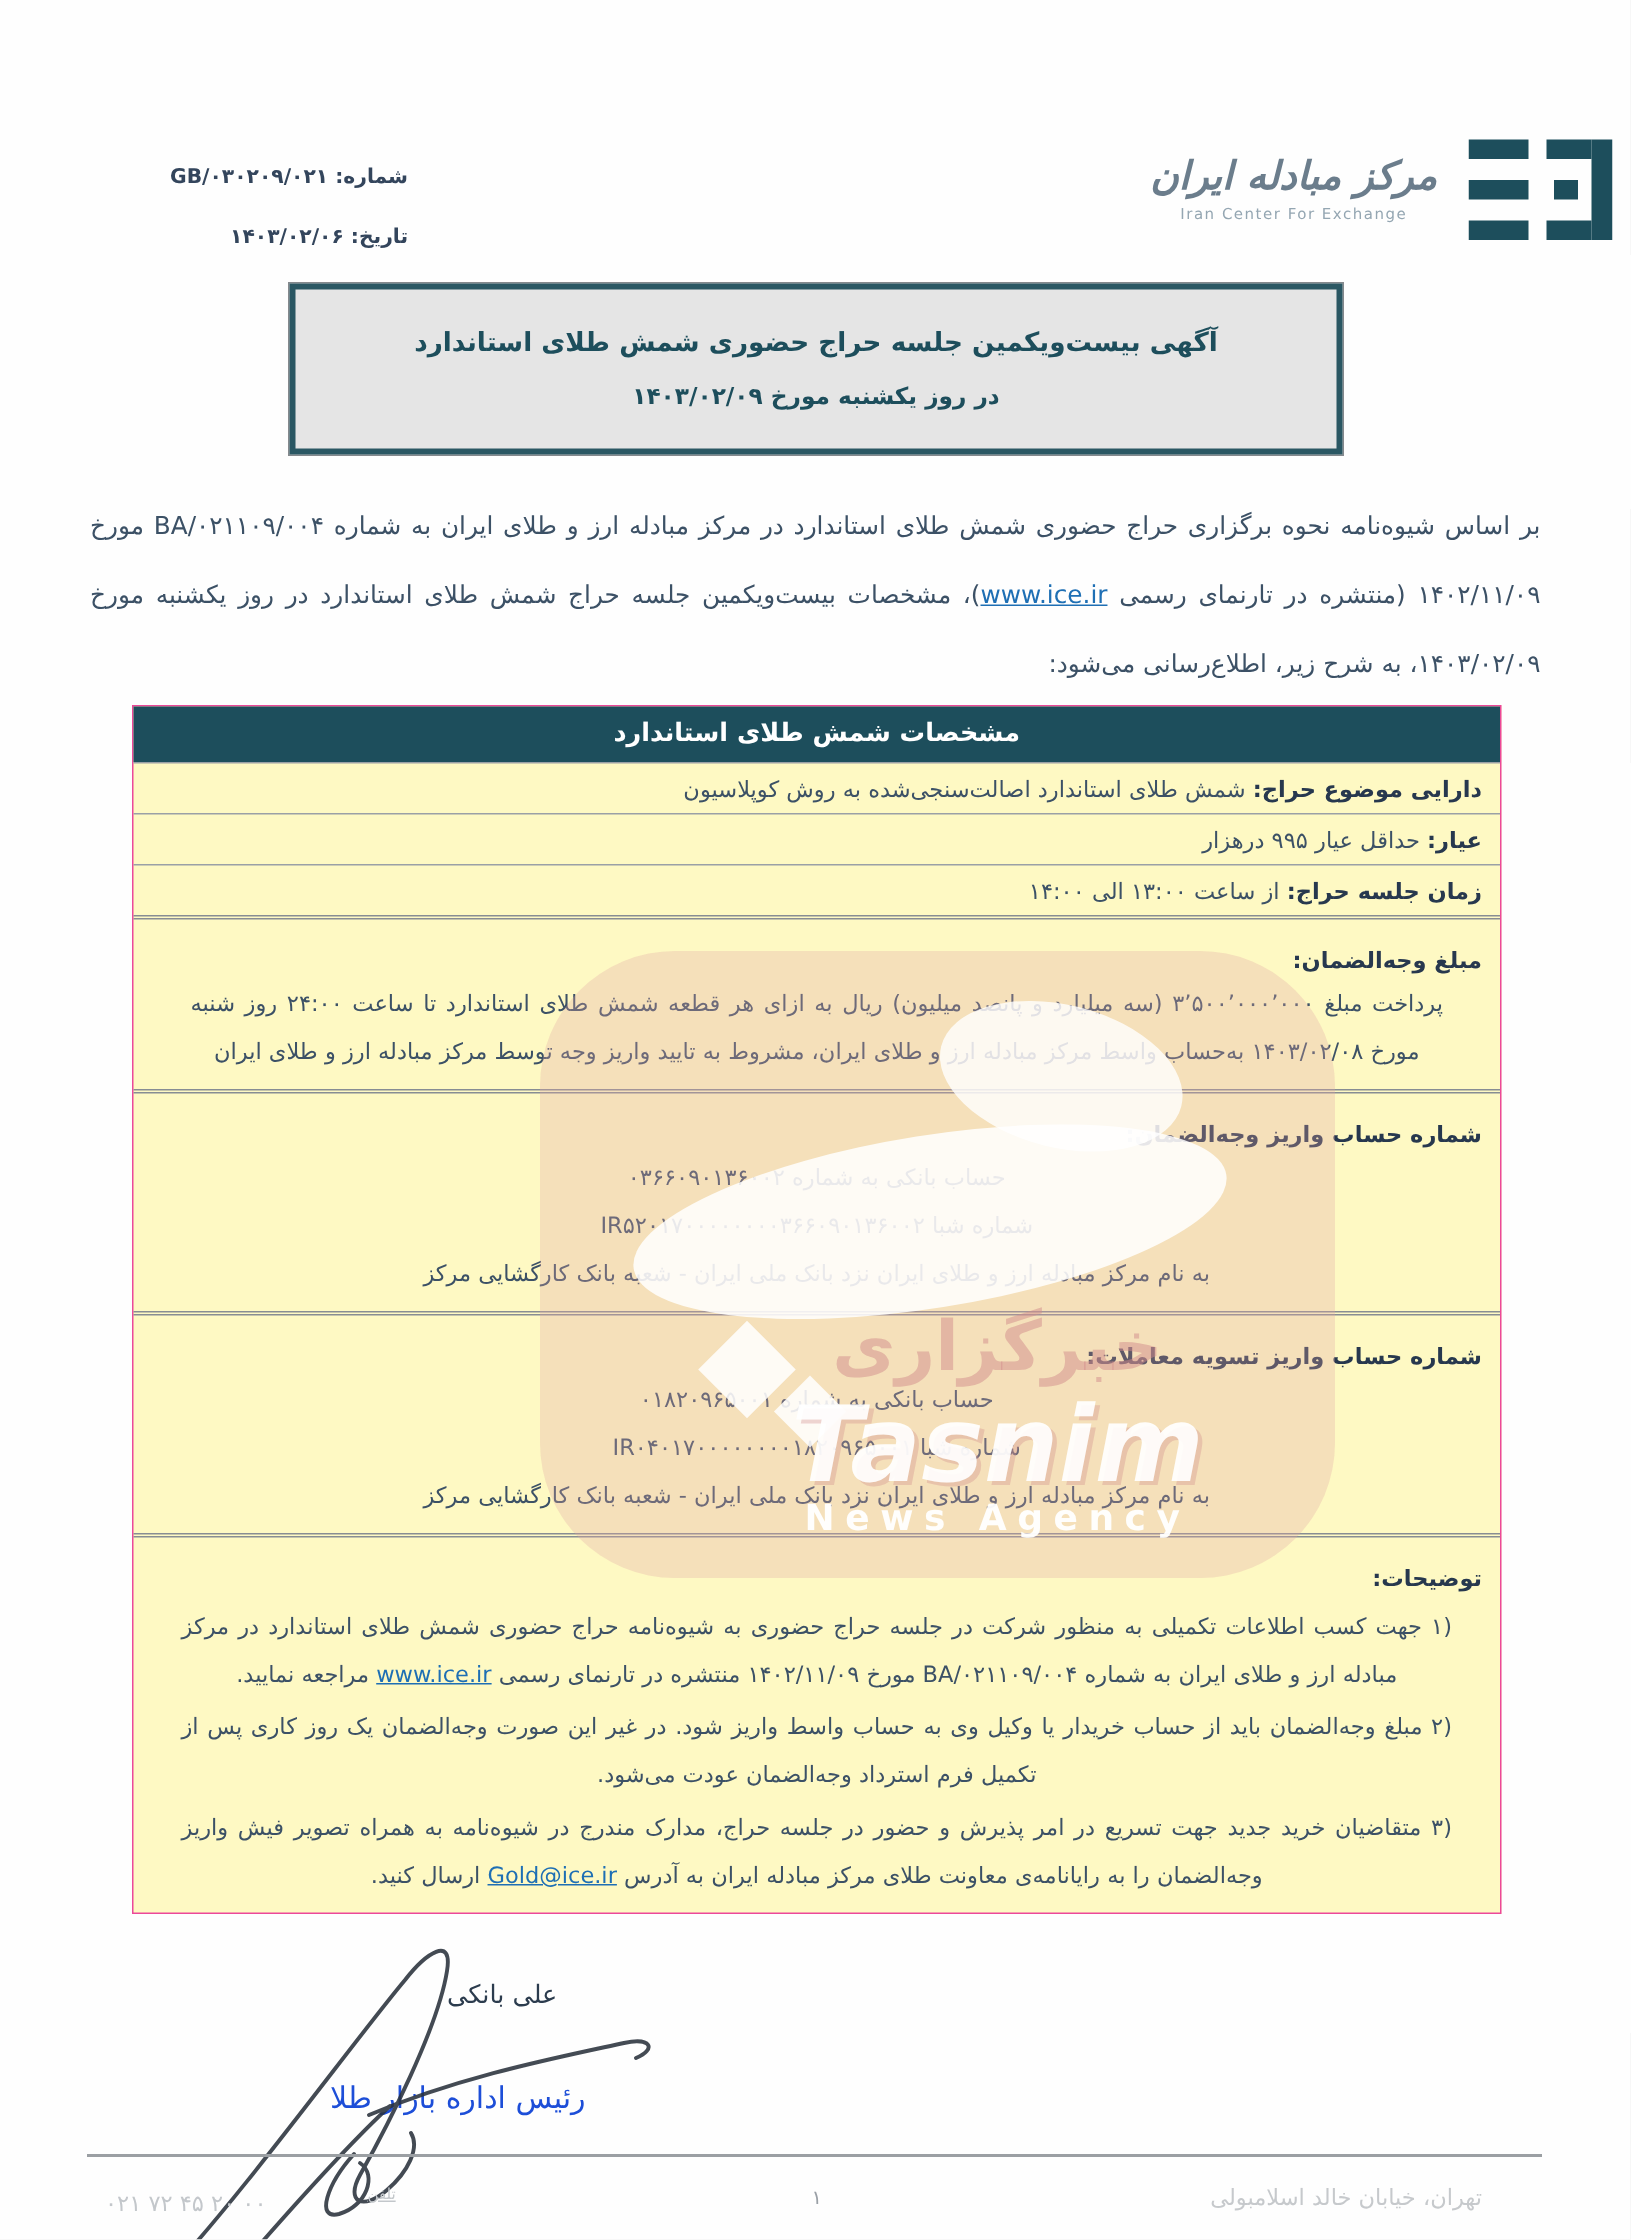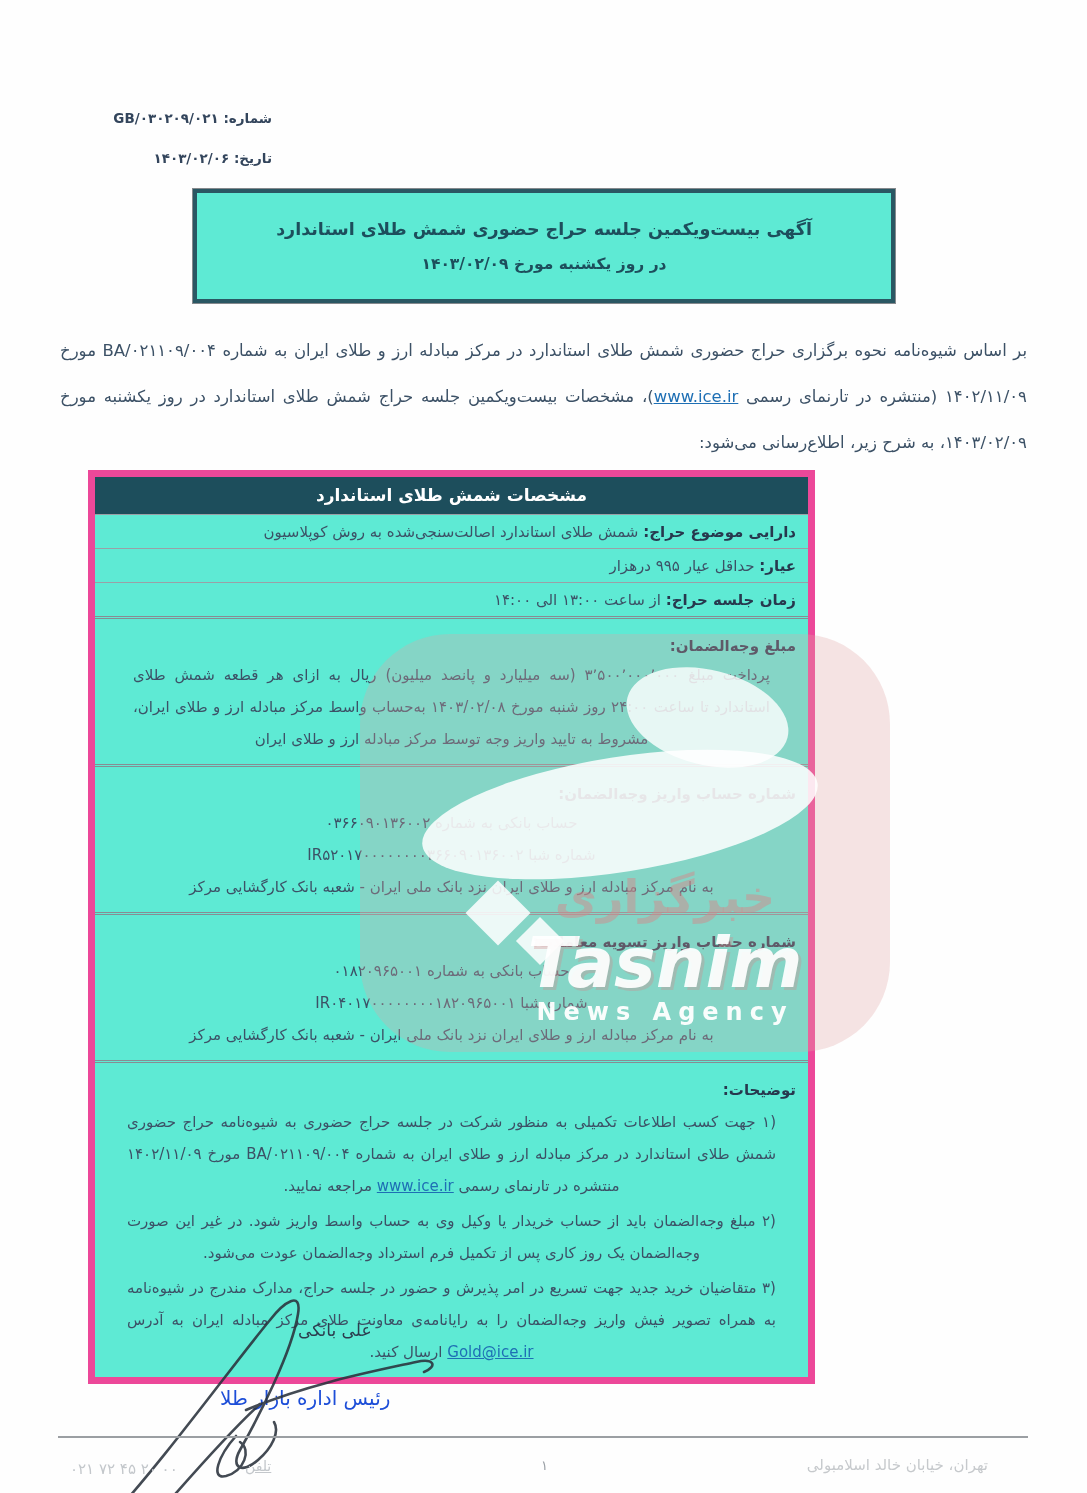--- a/index.html
+++ b/index.html
@@ -13,33 +13,33 @@
   
   .logo { position:absolute; left:752px; top:80px; width:335px; height:112px; direction:ltr; }
   .logo-mark { position:absolute; right:12px; top:10px; }
   .logo-text { position:absolute; right:122px; top:22px; width:205px; text-align:center; }
   .logo-fa { font-family:"DejaVu Serif", serif; font-style:italic; font-weight:bold;
              font-size:26px; color:#6b7d8c; white-space:nowrap; }
   .logo-en { font-size:10px; color:#94a6b2; letter-spacing:1px; margin-top:5px; }
 
   
   .title-box { position:absolute; left:193px; top:189px; width:702px; height:114px;
-               background:#5eead4; border:4px solid #2a5763; box-shadow:0 0 0 1px #85898d;
+               background:#e5e5e5; border:4px solid #2a5763; box-shadow:0 0 0 1px #85898d;
                display:flex; flex-direction:column; justify-content:center; align-items:center; gap:16px; }
   .title-line1 { font-size:17.5px; font-weight:bold; color:#1d4e5c; }
   .title-line2 { font-size:15.5px; font-weight:bold; color:#1d4e5c; }
 
   
   .intro { position:absolute; left:60px; top:328px; width:967px; font-size:16.5px; color:#3c5166;
            line-height:46px; text-align:justify; text-align-last:right; direction:rtl; }
   .doc-link { color:#1e6fb4; text-decoration:underline; cursor:pointer; }
 
   
-  .doc-table { position:absolute; left:88px; top:470px; width:727px; border:7px solid #ec4899;
-               background:#5eead4; color:#3c5166; font-size:15px; direction:rtl; }
+  .doc-table { position:absolute; left:88px; top:470px; width:913px; border:1px solid #ec4899;
+               background:#fef9c3; color:#3c5166; font-size:15px; direction:rtl; }
   .t-header { background:#1d4e5c; color:#ffffff; font-weight:bold; font-size:17px;
               text-align:center; padding:8px 0 9px; }
   .t-row { border-top:1px solid #9aa0a6; padding:7px 12px 6px; text-align:right; line-height:20px; }
   .lbl { font-weight:bold; color:#27384e; }
   .t-section { border-top:3px double #878d93; padding:14px 12px 9px; }
   .sec-head { font-weight:bold; color:#27384e; padding:2px 0; line-height:22px; }
   .sec-para { text-align:justify; text-align-last:center; line-height:32px; padding:0 26px; }
   .sec-line { text-align:center; line-height:32px; }
   .note-item { text-align:justify; text-align-last:center; line-height:32px; padding:0 20px; margin-top:3px; }
   .note-num { font-weight:normal; }
@@ -47,21 +47,21 @@
   
   .signature { position:absolute; left:118px; top:1292px; width:470px; height:203px; direction:ltr; }
   .sig-name  { position:absolute; left:180px; top:28px;  font-size:17px; color:#2c3c4e; direction:rtl; }
   .sig-title { position:absolute; left:102px; top:94px; font-size:20px; color:#1d4ed8; direction:rtl; }
   .scrawl { position:absolute; left:0; top:0; }
 
   
   .footer-line { position:absolute; left:58px; top:1436px; width:970px; border-top:2px solid #9b9fa3; }
   .footer-address { position:absolute; right:99px;  top:1456px; font-size:15px; color:#c6c9cc; }
   .footer-page    { position:absolute; left:541px;  top:1458px; font-size:13px;   color:#9aa0a6; }
-  .footer-phone-label { position:absolute; left:245px; top:1458px; font-size:14px; color:#c3c7cb;text-decoration:underline; }
+  .footer-phone-label { position:absolute; left:245px; top:1458px; font-size:10px; color:#c3c7cb;text-decoration:underline; }
   .footer-phone-value { position:absolute; left:70px;  top:1460px; font-size:15px; color:#c3c7cb; direction:ltr; }
 
   
   .watermark { position:absolute; left:355px; top:622px; width:545px; height:470px;
                pointer-events:none; z-index:30; direction:ltr; }
   .wm-square { position:absolute; left:5px; top:12px; width:530px; height:418px;
                border-radius:90px; background:rgba(224,165,165,0.30); }
   .wm-k1 { position:absolute; left:65px;  top:135px; width:400px; height:115px; border-radius:50%;
            transform:rotate(-9deg); background:rgba(255,255,255,0.85); }
   .wm-k2 { position:absolute; left:270px; top:48px;  width:165px; height:95px; border-radius:50%;
@@ -87,20 +87,37 @@
     <div class="meta-line">
       <span>شماره:</span>
       <span dir="ltr">GB/۰۳۰۲۰۹/۰۲۱</span>
     </div>
     <div class="meta-line">
       <span>تاریخ:</span>
       <span dir="ltr">۱۴۰۳/۰۲/۰۶</span>
     </div>
   </div>
 
+  <div class="logo">
+    <svg class="logo-mark" width="96" height="74" viewBox="0 0 96 74">
+      <g fill="#1d4e5c">
+        <rect x="0" y="3" width="40" height="13"></rect>
+        <rect x="0" y="30" width="40" height="13"></rect>
+        <rect x="0" y="57" width="40" height="13"></rect>
+        <rect x="82" y="3" width="14" height="67"></rect>
+        <rect x="52" y="3" width="30" height="13"></rect>
+        <rect x="52" y="57" width="30" height="13"></rect>
+        <rect x="57" y="30" width="16" height="13"></rect>
+      </g>
+    </svg>
+    <div class="logo-text">
+      <div class="logo-fa">مرکز مبادله ایران</div>
+      <div class="logo-en">Iran Center For Exchange</div>
+    </div>
+  </div>
 
   <div class="title-box">
     <div class="title-line1">آگهی بیست‌ویکمین جلسه حراج حضوری شمش طلای استاندارد</div>
     <div class="title-line2">در روز یکشنبه مورخ ۱۴۰۳/۰۲/۰۹</div>
   </div>
 
   <p class="intro"><span>بر اساس شیوه‌نامه نحوه برگزاری حراج حضوری شمش طلای استاندارد در مرکز مبادله ارز و طلای ایران به شماره BA/۰۲۱۱۰۹/۰۰۴ مورخ ۱۴۰۲/۱۱/۰۹ (منتشره در تارنمای رسمی </span><a class="doc-link" dir="ltr" href="#">www.ice.ir</a><span>)، مشخصات بیست‌ویکمین جلسه حراج شمش طلای استاندارد در روز یکشنبه مورخ ۱۴۰۳/۰۲/۰۹، به شرح زیر، اطلاع‌رسانی می‌شود:</span></p>
 
   <div class="doc-table">
     <div class="t-header">مشخصات شمش طلای استاندارد</div>

